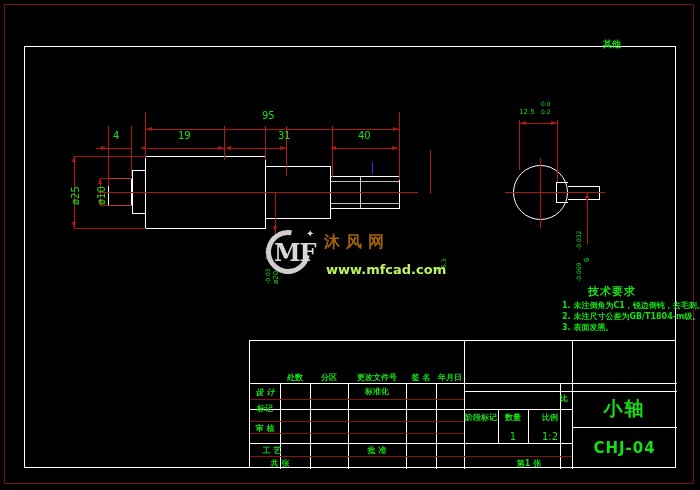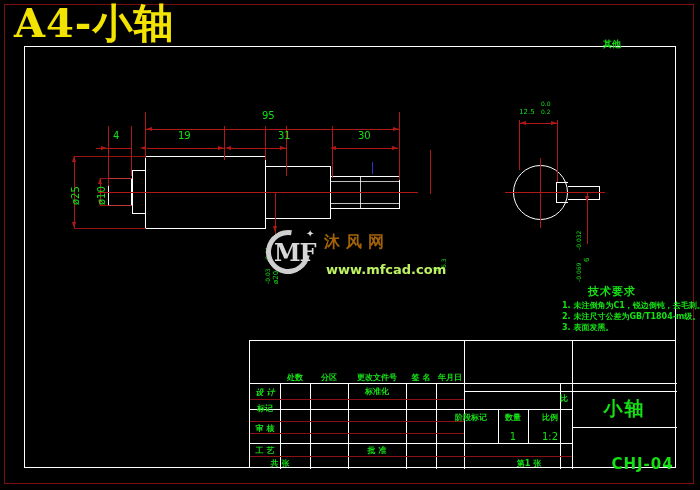--- a/index.html
+++ b/index.html
@@ -76,21 +76,20 @@
   .wm .star{position:absolute;left:40px;top:2px;color:#dcdcdc;font-size:10px;}
 </style>
 </head>
 <body>
 
 <div id="stage">
 
   <div class="outer-frame"></div>
   <div class="inner-frame"></div>
 
-  <div class="doc-title">A4-小轴</div>
   <div class="corner-note">其他</div>
 
   <div>
 
     <div class="wl" style="left:108px;top:178px;width:24px;height:1px;"></div>
     <div class="wl" style="left:108px;top:205px;width:24px;height:1px;"></div>
     <div class="wl" style="left:108px;top:178px;width:1px;height:28px;"></div>
     <div class="wl" style="left:131px;top:178px;width:1px;height:28px;"></div>
 
     <div class="wl" style="left:132px;top:170px;width:14px;height:1px;"></div>
@@ -142,21 +141,21 @@
     <div class="gt" style="left:178px;top:130px;">19</div>
 
     <div class="gl" style="left:230px;top:148px;width:56px;height:1px;"></div>
     <div class="arrowL" style="left:225px;top:145.5px;"></div>
     <div class="arrowR" style="left:280px;top:145.5px;"></div>
     <div class="gt" style="left:278px;top:130px;">31</div>
 
     <div class="gl" style="left:334px;top:148px;width:64px;height:1px;"></div>
     <div class="arrowL" style="left:330px;top:145.5px;"></div>
     <div class="arrowR" style="left:392px;top:145.5px;"></div>
-    <div class="gt" style="left:358px;top:130px;">30</div>
+    <div class="gt" style="left:358px;top:130px;">40</div>
 
     <div class="gl" style="left:74px;top:156px;width:1px;height:72px;"></div>
     <div class="arrowU" style="left:71.5px;top:156px;"></div>
     <div class="arrowD" style="left:71.5px;top:222px;"></div>
     <div class="gl" style="left:74px;top:156px;width:72px;height:1px;opacity:.85;"></div>
     <div class="gl" style="left:74px;top:228px;width:72px;height:1px;opacity:.85;"></div>
     <div class="gt rot90" style="left:70px;top:205px;">ø25</div>
 
     <div class="gl" style="left:100px;top:178px;width:1px;height:28px;"></div>
     <div class="arrowU" style="left:97.5px;top:178px;"></div>
@@ -240,39 +239,39 @@
 
     <div class="cell" style="left:0px;top:30px;width:30px;height:12px;margin-top:31px;">标记</div>
     <div class="cell" style="left:30px;top:30px;width:30px;height:12px;">处数</div>
     <div class="cell" style="left:60px;top:30px;width:38px;height:12px;">分区</div>
     <div class="cell" style="left:98px;top:30px;width:58px;height:12px;">更改文件号</div>
     <div class="cell" style="left:156px;top:30px;width:30px;height:12px;">签 名</div>
     <div class="cell" style="left:186px;top:30px;width:28px;height:12px;">年月日</div>
 
     <div class="cell" style="left:0px;top:44px;width:30px;height:15px;font-style:italic;">设 计</div>
     <div class="cell" style="left:0px;top:81px;width:30px;height:12px;">审 核</div>
-    <div class="cell" style="left:0px;top:103px;width:30px;height:12px;">工 艺</div>
+    <div class="cell" style="left:7px;top:103px;width:30px;height:12px;">工 艺</div>
 
     <div class="cell" style="left:98px;top:44px;width:58px;height:13px;">标准化</div>
     <div class="cell" style="left:98px;top:103px;width:58px;height:12px;">批 准</div>
 
     <div class="cell" style="left:272px;top:50px;width:46px;height:14px;justify-content:flex-end;padding-right:6px;">比</div>
 
-    <div class="cell" style="left:204px;top:69px;width:34px;height:14px;">阶段标记</div>
+    <div class="cell" style="left:214px;top:69px;width:34px;height:14px;">阶段标记</div>
     <div class="cell" style="left:248px;top:69px;width:30px;height:14px;">数量</div>
     <div class="cell" style="left:278px;top:69px;width:44px;height:14px;">比例</div>
 
     <div class="cell" style="left:248px;top:88px;width:30px;height:14px;font-size:10px;font-weight:normal;">1</div>
     <div class="cell" style="left:278px;top:88px;width:44px;height:14px;font-size:10px;font-weight:normal;">1:2</div>
 
     <div class="cell" style="left:0px;top:116px;width:60px;height:12px;">共 张</div>
     <div class="cell" style="left:236px;top:116px;width:86px;height:12px;">第1 张</div>
 
     <div class="cell partname" style="left:322px;top:50px;width:105px;height:36px;">小轴</div>
-    <div class="cell dwgno" style="left:322px;top:102px;width:105px;height:42px;padding-left:18px;">CHJ-04</div>
+    <div class="cell dwgno" style="left:322px;top:86px;width:105px;height:42px;">CHJ-04</div>
   </div>
 
   <div class="wm">
     <div class="ring"></div>
     <div class="star">✦</div>
     <div class="mf">MF</div>
     <div class="cn">沐风网</div>
     <div class="url">www.mfcad.com</div>
   </div>
 

